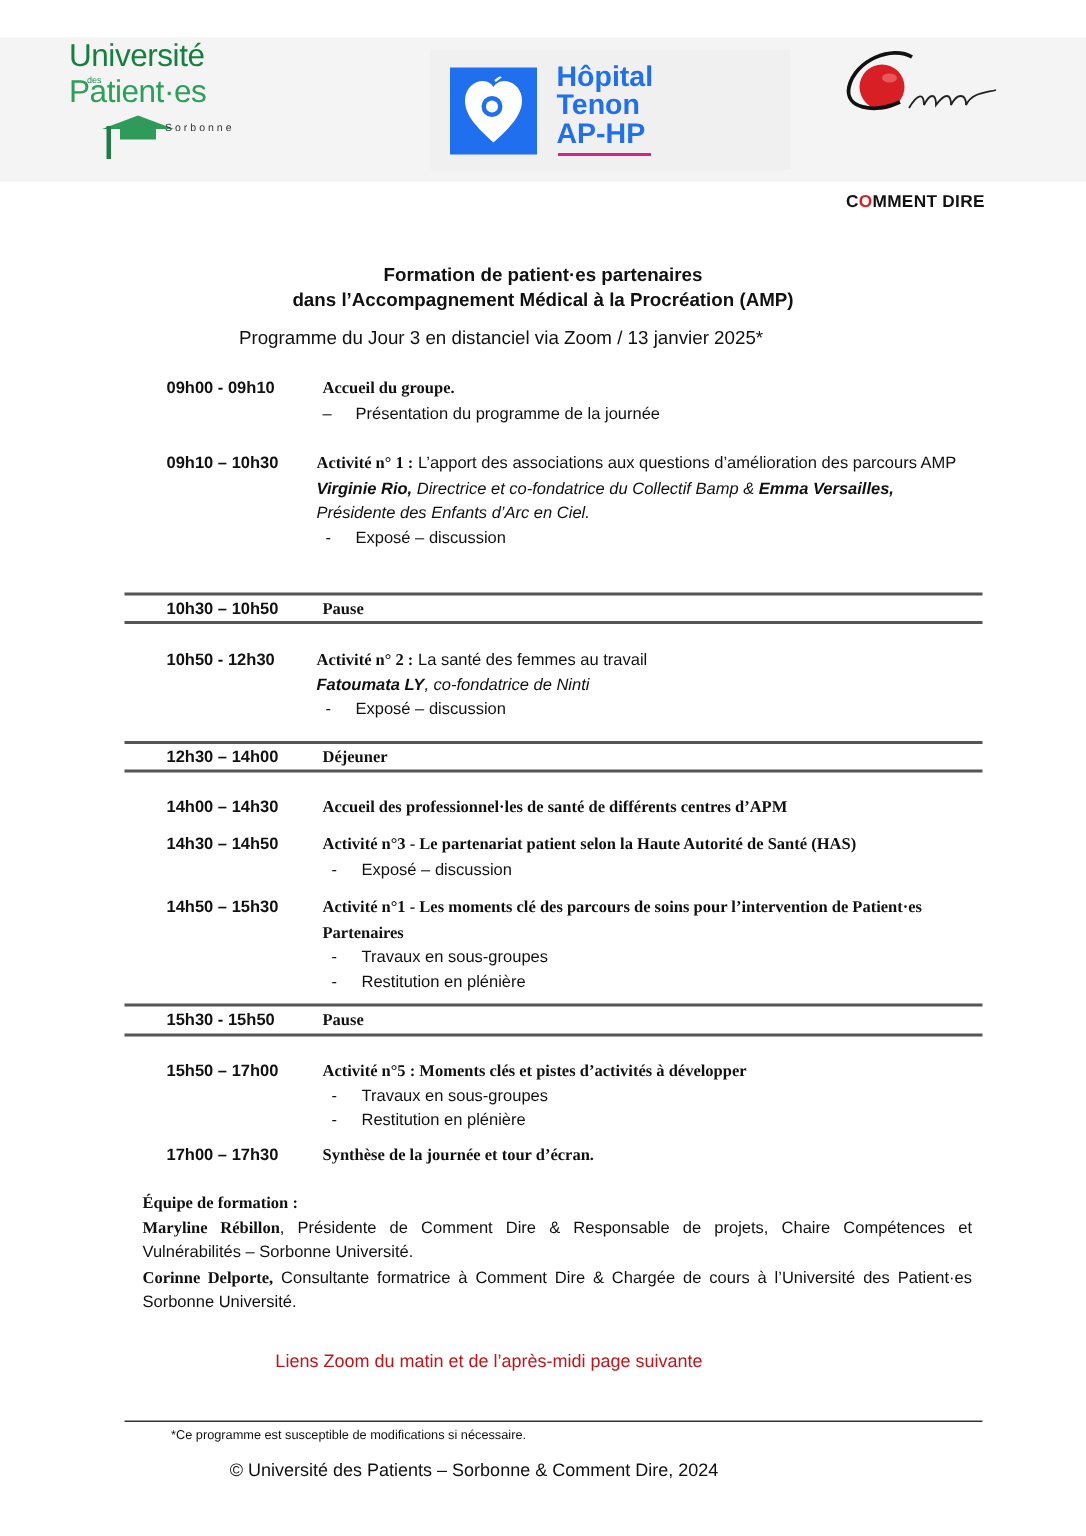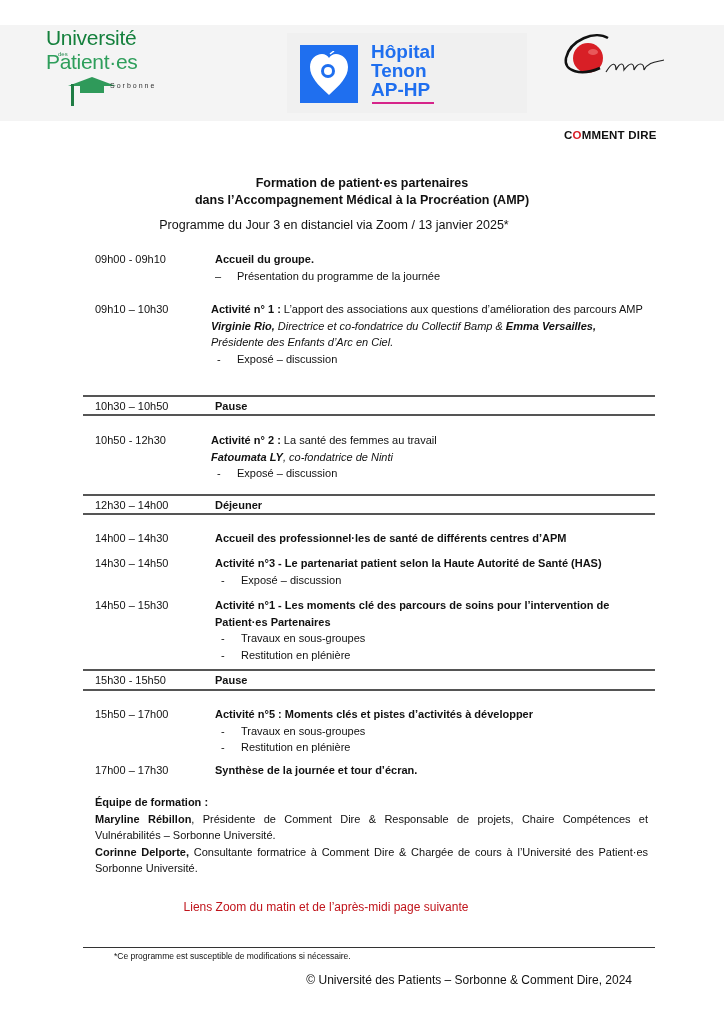--- a/index.html
+++ b/index.html
@@ -30,40 +30,40 @@
   .logo-cd svg { position: absolute; left: 0; top: 0; }
   .cd-text { position: absolute; left: 4px; top: 49px; font-size: 11.5px; font-weight: bold; letter-spacing: 0.2px; color: #111; white-space: nowrap; margin-top: 48px; }
   .cd-text .o { color: #d81f26; }
 
   
   .title { position: absolute; left: 0; width: 724px; text-align: center; font-weight: bold; font-size: 12.5px; line-height: 17px; color: #111; }
   .subtitle { position: absolute; left: 0; top: 218px; width: 668px; text-align: center; font-size: 12.5px; color: #111; }
 
   
   .row { position: absolute; left: 95px; width: 560px; font-size: 11px; line-height: 16.5px; }
-  .time { position: absolute; left: 0; top: 0; font-weight: normal; white-space: nowrap; }
+  .time { position: absolute; left: 16px; top: 0; font-weight: bold; white-space: nowrap; }
   .content { position: absolute; left: 116px; top: 0; width: 444px; }
   .content.indent4 { left: 120px; }
-  .b { font-weight: bold; }
+  .b { font-weight: bold; font-family: Liberation Serif, serif; }
   .bi { font-weight: bold; font-style: italic; }
   .i { font-style: italic; }
   .bullet { position: relative; padding-left: 26px; }
   .bullet::before { content: "-"; position: absolute; left: 6px; }
   .bullet.dash::before { content: "–"; left: 4px; }
 
   .hline { position: absolute; left: 83px; width: 572px; height: 1.5px; background: #555; }
 
   
   .team { position: absolute; left: 95px; top: 794px; width: 553px; font-size: 11px; line-height: 16.5px; text-align: justify; }
 
   .zoom-links { position: absolute; left: 0; top: 900px; width: 652px; text-align: center; font-weight: normal; font-size: 12px; color: #c0141b; }
 
   .foot-line { position: absolute; left: 83px; top: 947px; width: 572px; height: 1px; background: #333; }
   .footnote { position: absolute; left: 86px; top: 951px; font-size: 8.5px; color: #111; margin-left: 28px; }
-  .copyright { position: absolute; left: 0; top: 973px; width: 632px; text-align: right; font-size: 12px; color: #111; }
+  .copyright { position: absolute; left: 0; top: 973px; width: 632px; text-align: center; font-size: 12px; color: #111; }
 </style>
 </head>
 <body>
 
 <div class="header-band"></div>
 
 <div class="logo-up">
   <span class="l1">Université</span>
   <span class="des">des</span>
   <span class="l2">Patient·es</span>

